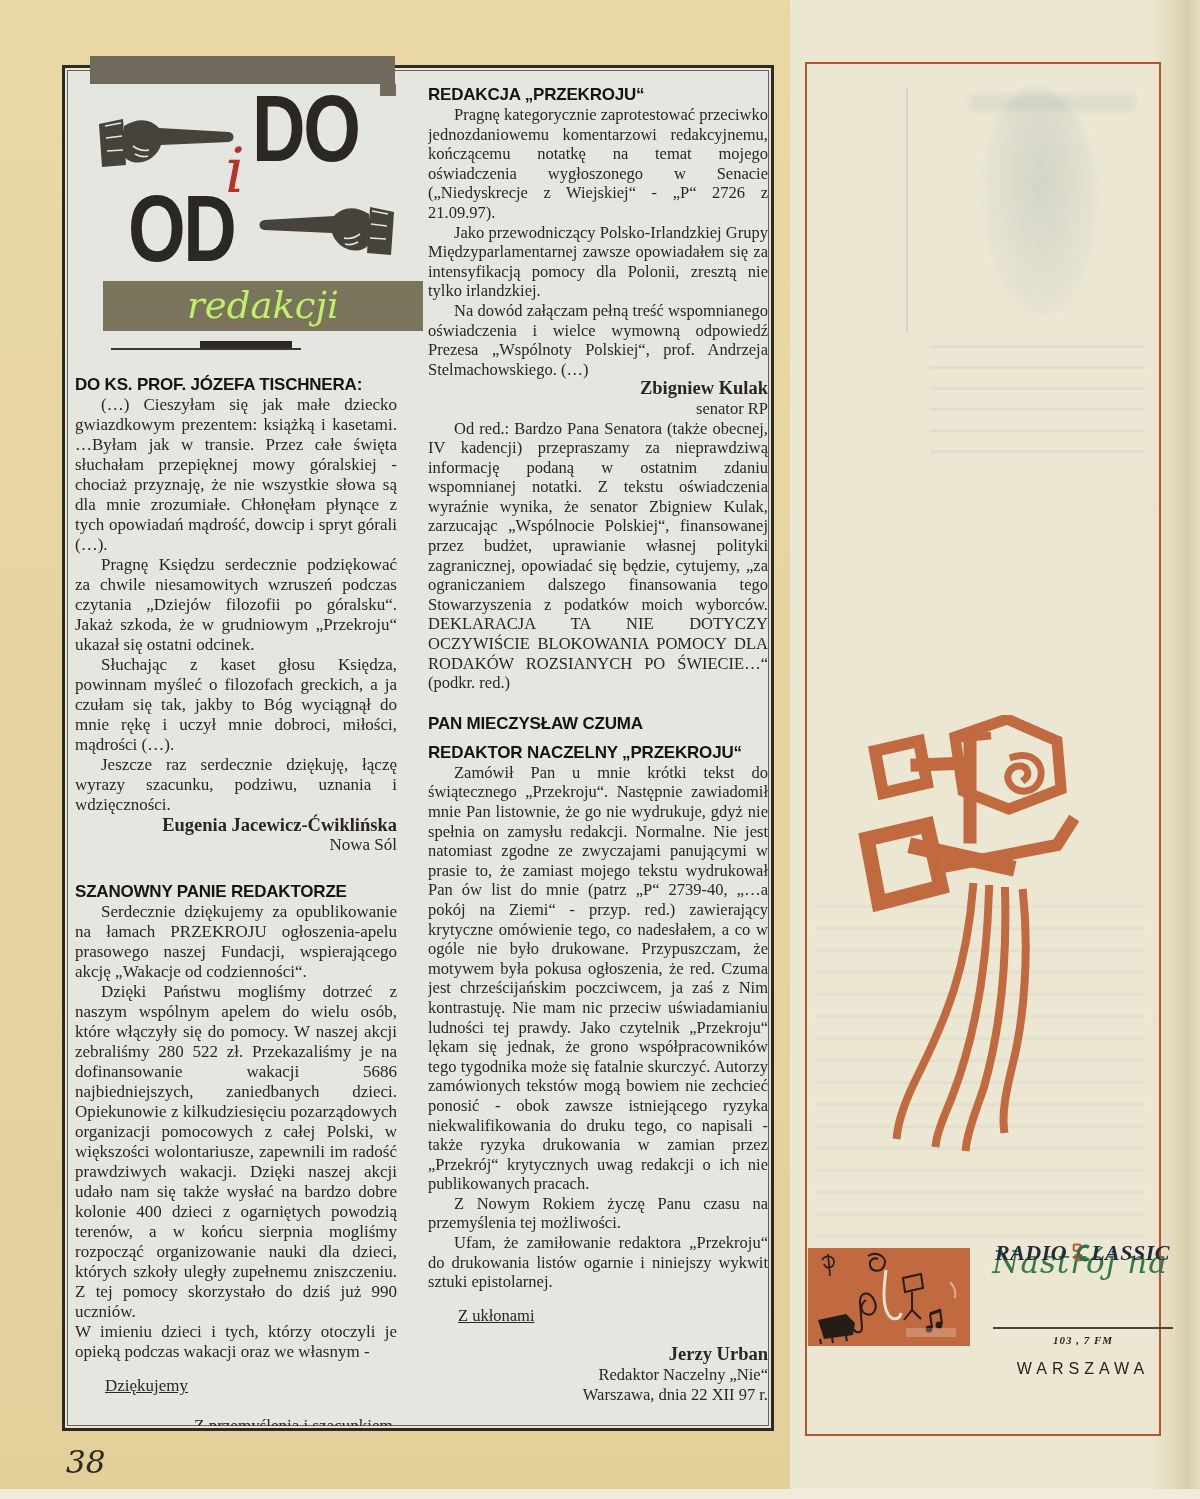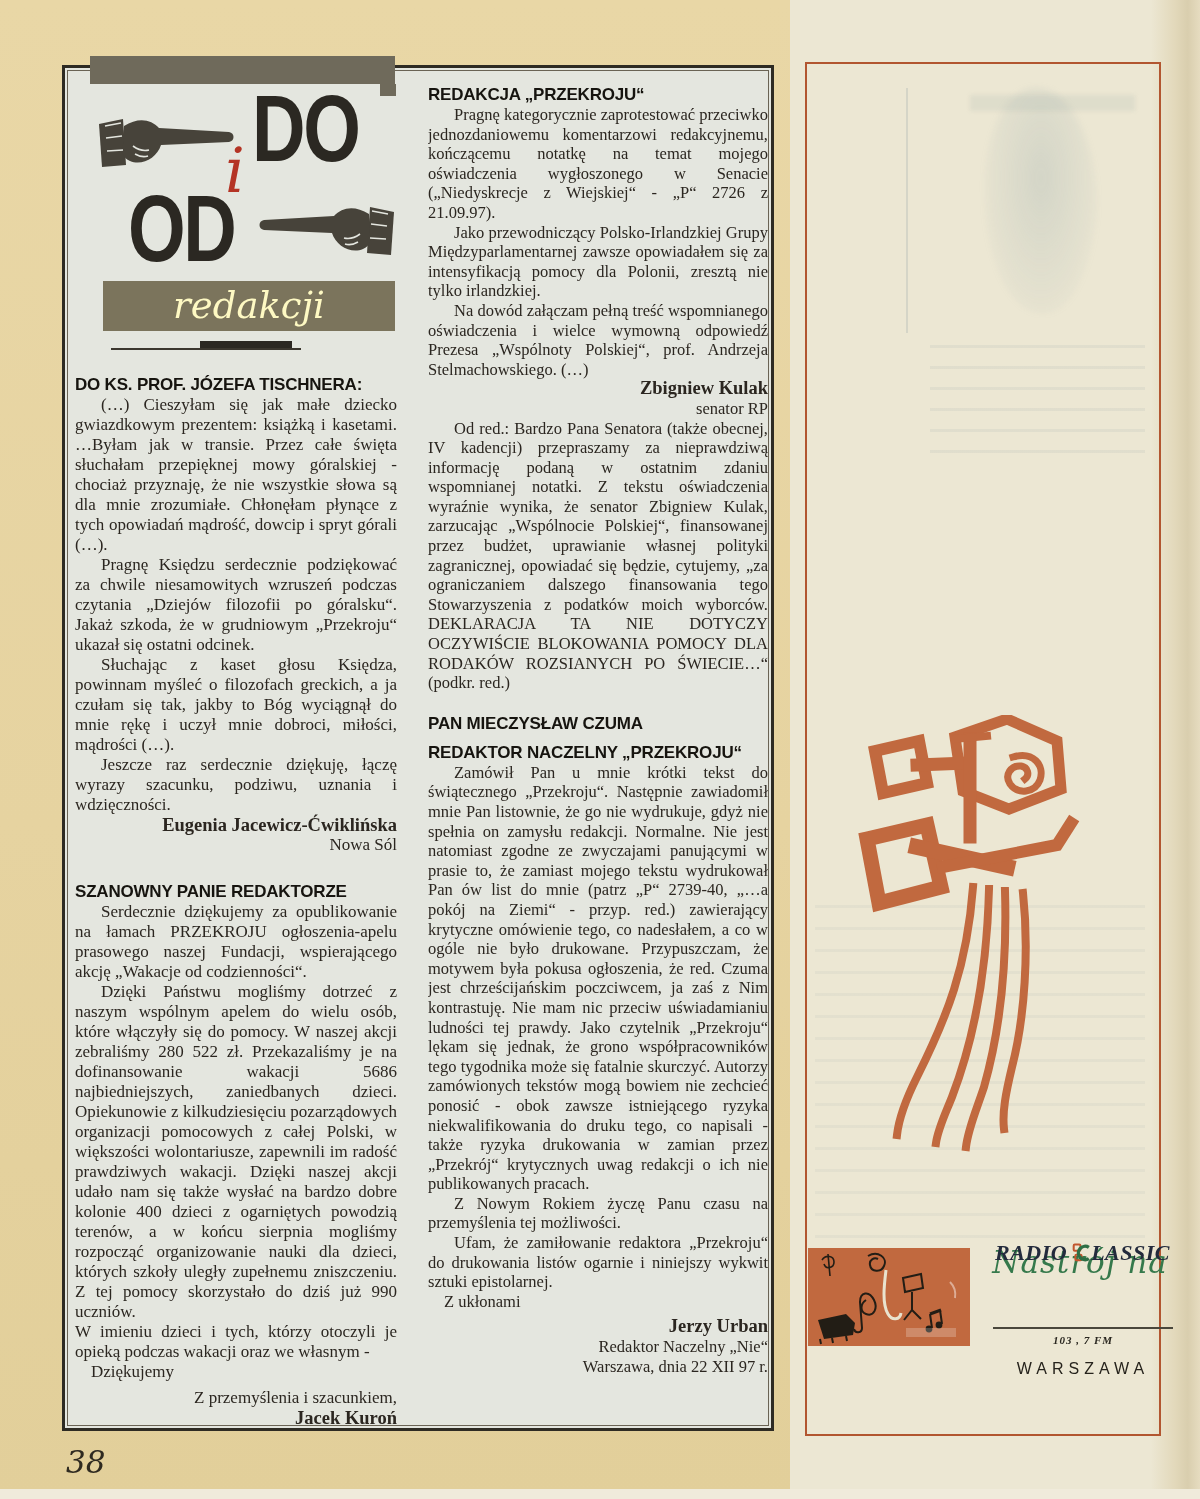--- a/index.html
+++ b/index.html
@@ -46,38 +46,38 @@
   .masthead{position:absolute;left:0;top:0;width:360px;height:300px;}
   .word-big{position:absolute;font-family:"Liberation Sans",sans-serif;font-weight:bold;
             font-size:95px;line-height:.8;color:#2b2822;transform:scaleX(.78);transform-origin:left top;letter-spacing:-3px;}
   .word-do{left:187px;top:22px;}
   .word-od{left:63px;top:122px;}
   .word-i{position:absolute;left:160px;top:72px;font-family:"DejaVu Serif",serif;font-style:italic;
           font-size:62px;line-height:1;color:#b43425;}
   .hand{position:absolute;width:145px;height:62px;}
   .hand-top{left:28px;top:40px;}
   .hand-bottom{left:190px;top:128px;transform:scaleX(-1);}
-  .redakcji-banner{position:absolute;left:38px;top:213px;width:292px;height:50px;background:#7b745c;
+  .redakcji-banner{position:absolute;left:38px;top:213px;width:320px;height:50px;background:#7b745c;
                    text-align:center;font-family:"DejaVu Serif",serif;font-style:italic;
-                   font-size:37px;line-height:50px;color:#fef9c3;}
+                   font-size:37px;line-height:50px;color:#bef264;}
   .rule-thin{position:absolute;left:46px;top:280px;width:190px;height:2px;background:#3b372f;}
   .rule-thick{position:absolute;left:135px;top:273px;width:92px;height:8px;background:#2b2822;}
 
   
   .col{position:absolute;text-align:justify;}
   .col-left{left:10px;top:306px;width:322px;height:1052px;font-size:17px;line-height:20px;overflow:hidden;}
   .col-right{left:363px;top:16px;width:340px;height:1344px;font-size:16.5px;line-height:19.6px;overflow:hidden;}
   .h{font-family:"Liberation Sans",sans-serif;font-weight:bold;font-size:17px;line-height:21px;
      color:#16140f;text-align:left;letter-spacing:-.2px;margin:0;}
   .h + .h{margin-top:8px;}
   .mt{margin-top:26px;}
   .mt-sm{margin-top:20px;}
   .p{margin:0;text-indent:26px;}
   .p-noindent{margin:0;text-indent:0;}
-  .p-short{margin:0;text-indent:16px;text-align:left;}
+  .p-short{margin:14px;text-indent:16px;text-align:left;text-decoration:underline;}
   .sig{margin:0;text-align:right;text-indent:0;}
   .sig-name{font-weight:bold;font-size:18.5px;}
   .gap6{height:6px;}
 
   
   .folio{position:absolute;left:66px;top:1444px;font-family:"DejaVu Serif",serif;font-style:italic;
          font-size:31px;color:#2f2a20;}
   .bottom-strip{position:absolute;left:0;top:1489px;width:100%;height:10px;background:#f0ebdb;}
 </style>
 </head>

